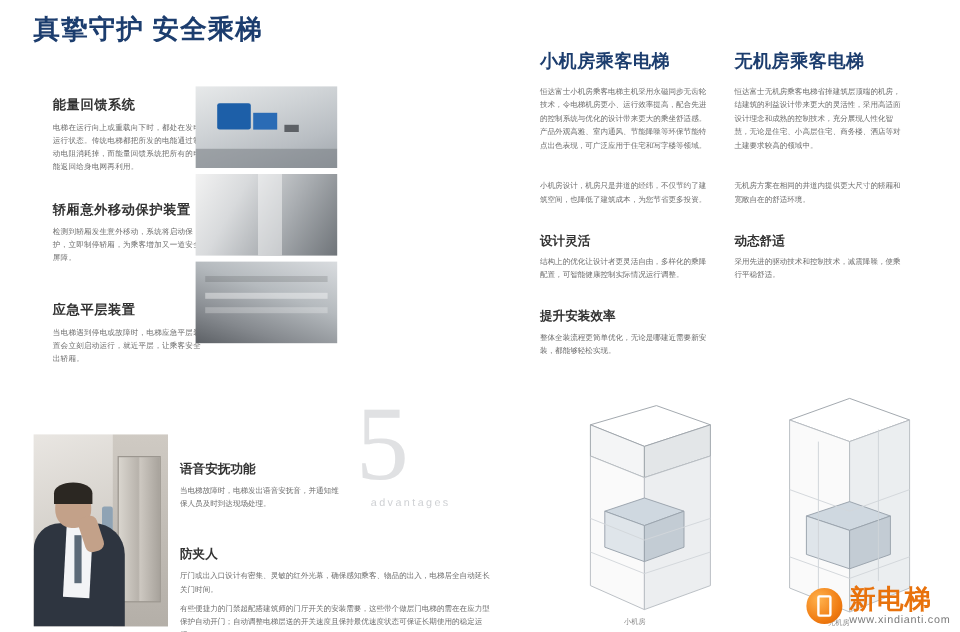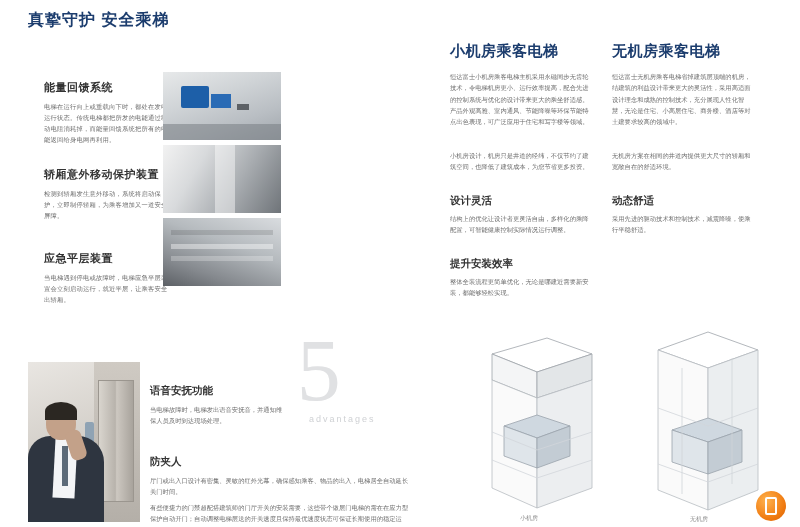--- a/index.html
+++ b/index.html
@@ -20,21 +20,21 @@
     width: 800px;
     height: 527px;
     background: #ffffff;
   }
 
   
   .main-title {
     position: absolute;
     left: 28px;
     top: 10px;
-    font-size: 16px;
+    font-size: 22px;
     font-weight: bold;
     color: #1c3d6e;
     letter-spacing: 1px;
   }
 
   
   .left-col {
     position: absolute;
     left: 44px;
     top: 80px;
@@ -440,15 +440,19 @@
 
       <path d="M62 50 L62 176 M112 40 L112 166" stroke="#cfd4d8"></path>
       <path d="M38 90 L88 108 M88 108 L138 90" stroke="#d2d6da"></path>
       <path d="M38 146 L88 164 M88 164 L138 146" stroke="#d2d6da"></path>
     </g>
   </svg>
   <div class="schem-caption" style="left:690px; top:515px;">无机房</div>
 
   <div class="footer-logo">
     <div class="logo-mark"></div>
+    <div>
+      <div class="logo-text-cn">新电梯</div>
+      <div class="logo-text-url">www.xindianti.com</div>
+    </div>
   </div>
 
 </div>
 
 </body></html>

